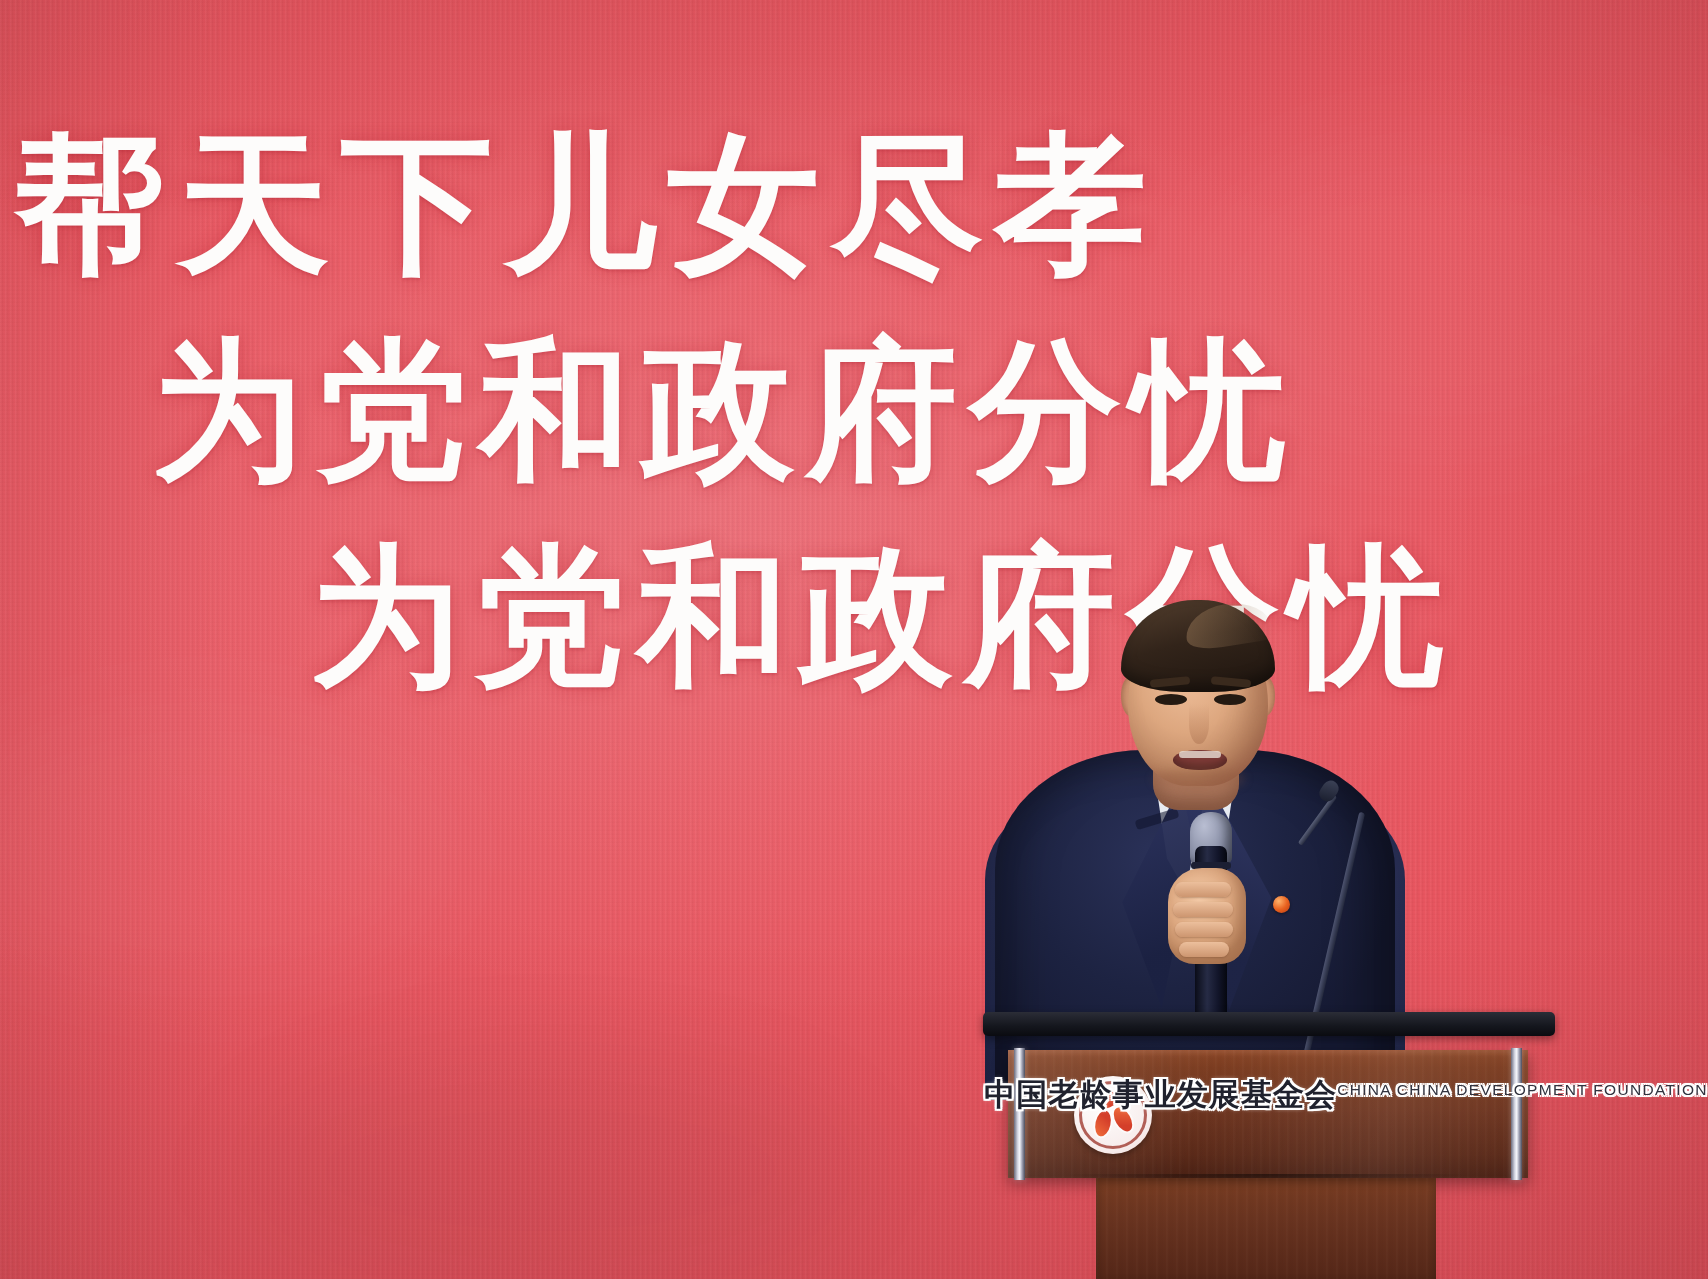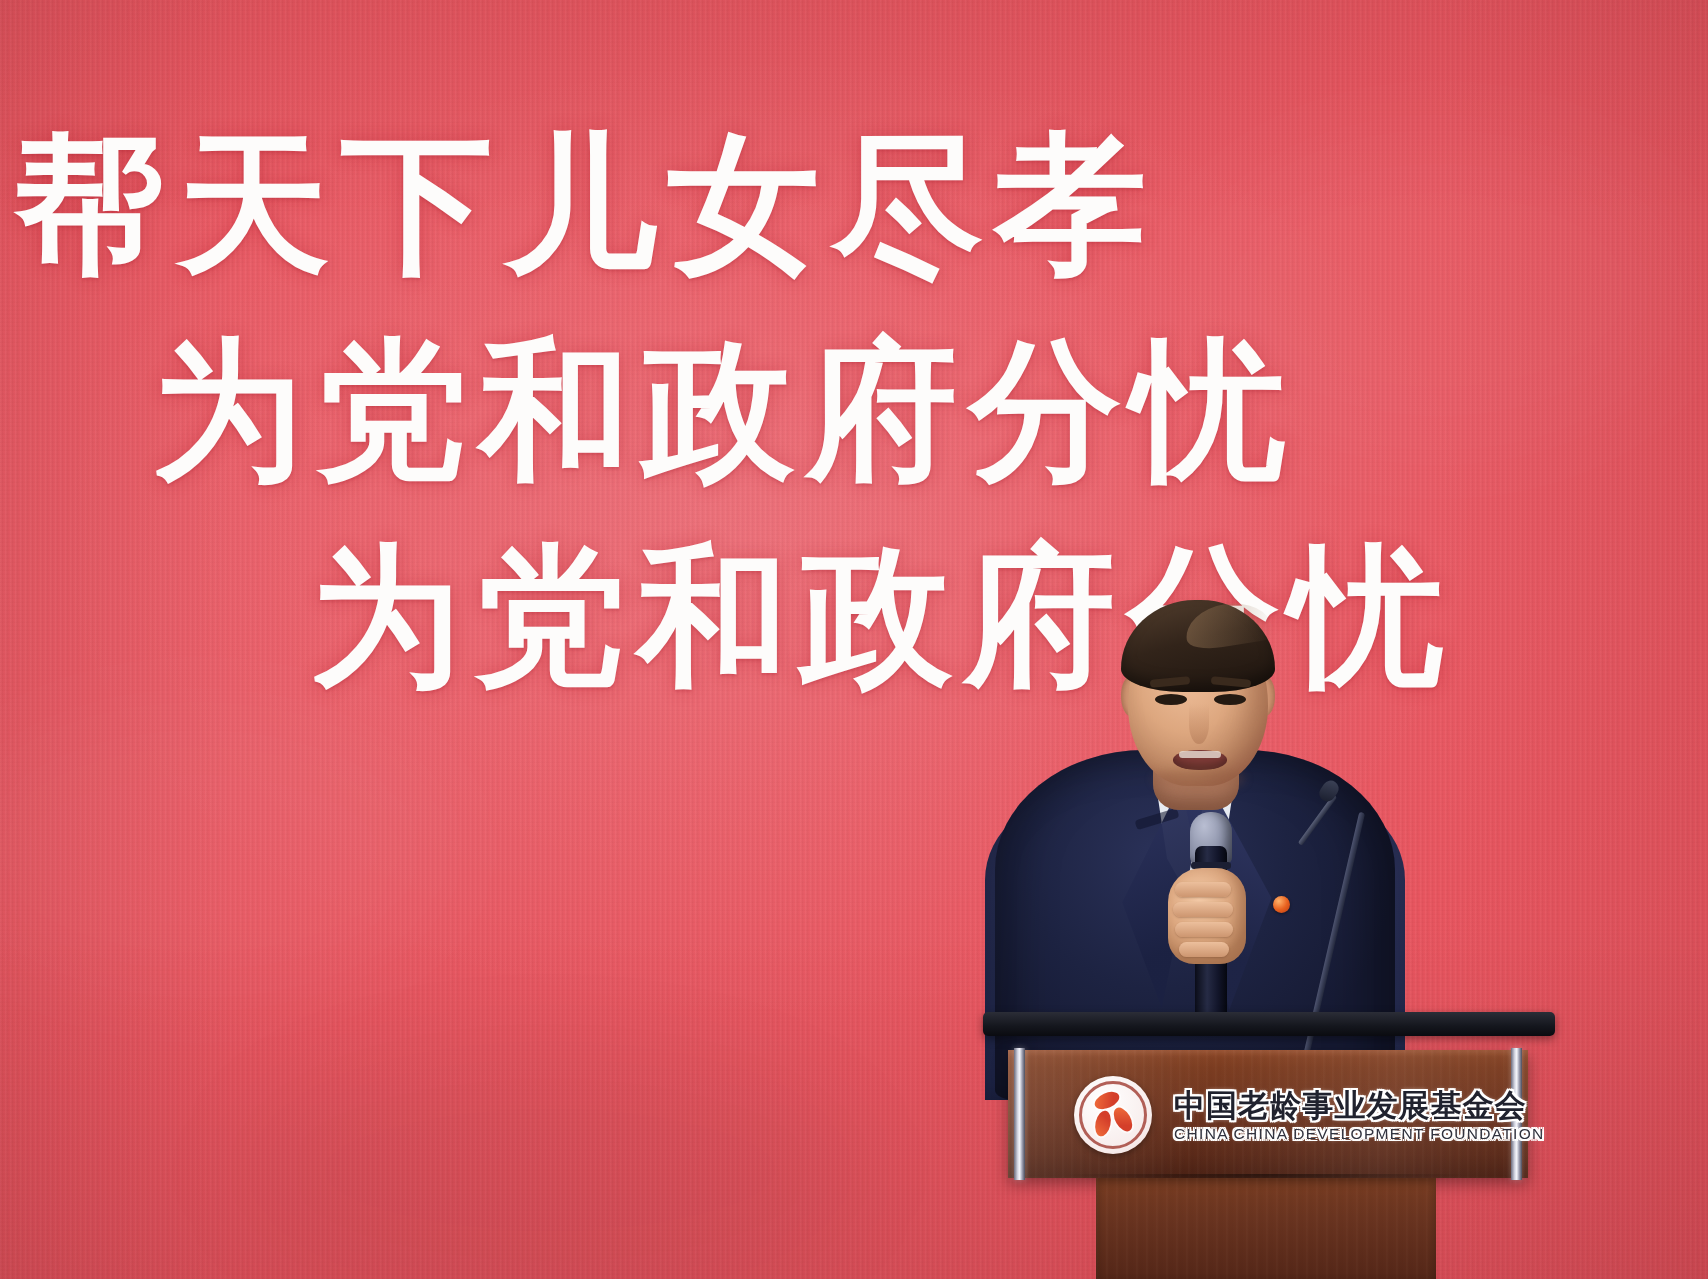--- a/index.html
+++ b/index.html
@@ -325,21 +325,21 @@
     box-shadow:0 0 0 2px rgba(255,255,255,.55);
   }
   .p1{left:20px; top:17px; transform:rotate(-24deg);}
   .p2{left:36px; top:36px; transform:rotate(60deg);}
   .p3{left:16px; top:40px; transform:rotate(-78deg);}
 
   
   .plaque{
     position:absolute; left:162px; top:28px;
     width:348px; height:76px;
-    display:flex; flex-direction:column; justify-content:center;
+    display:flex; flex-direction:row; justify-content:center;
     padding-left:4px;
   }
   .plaque-cn{
     font-family:"DejaVu Serif", serif;
     font-size:31px; font-weight:700;
     color:#20222e; letter-spacing:.035em; white-space:nowrap;
     text-shadow:
       -2px -2px 0 #fff, 2px -2px 0 #fff, -2px 2px 0 #fff, 2px 2px 0 #fff,
       0 -2px 0 #fff, 0 2px 0 #fff, -2px 0 0 #fff, 2px 0 0 #fff,
       0 0 5px #fff;

